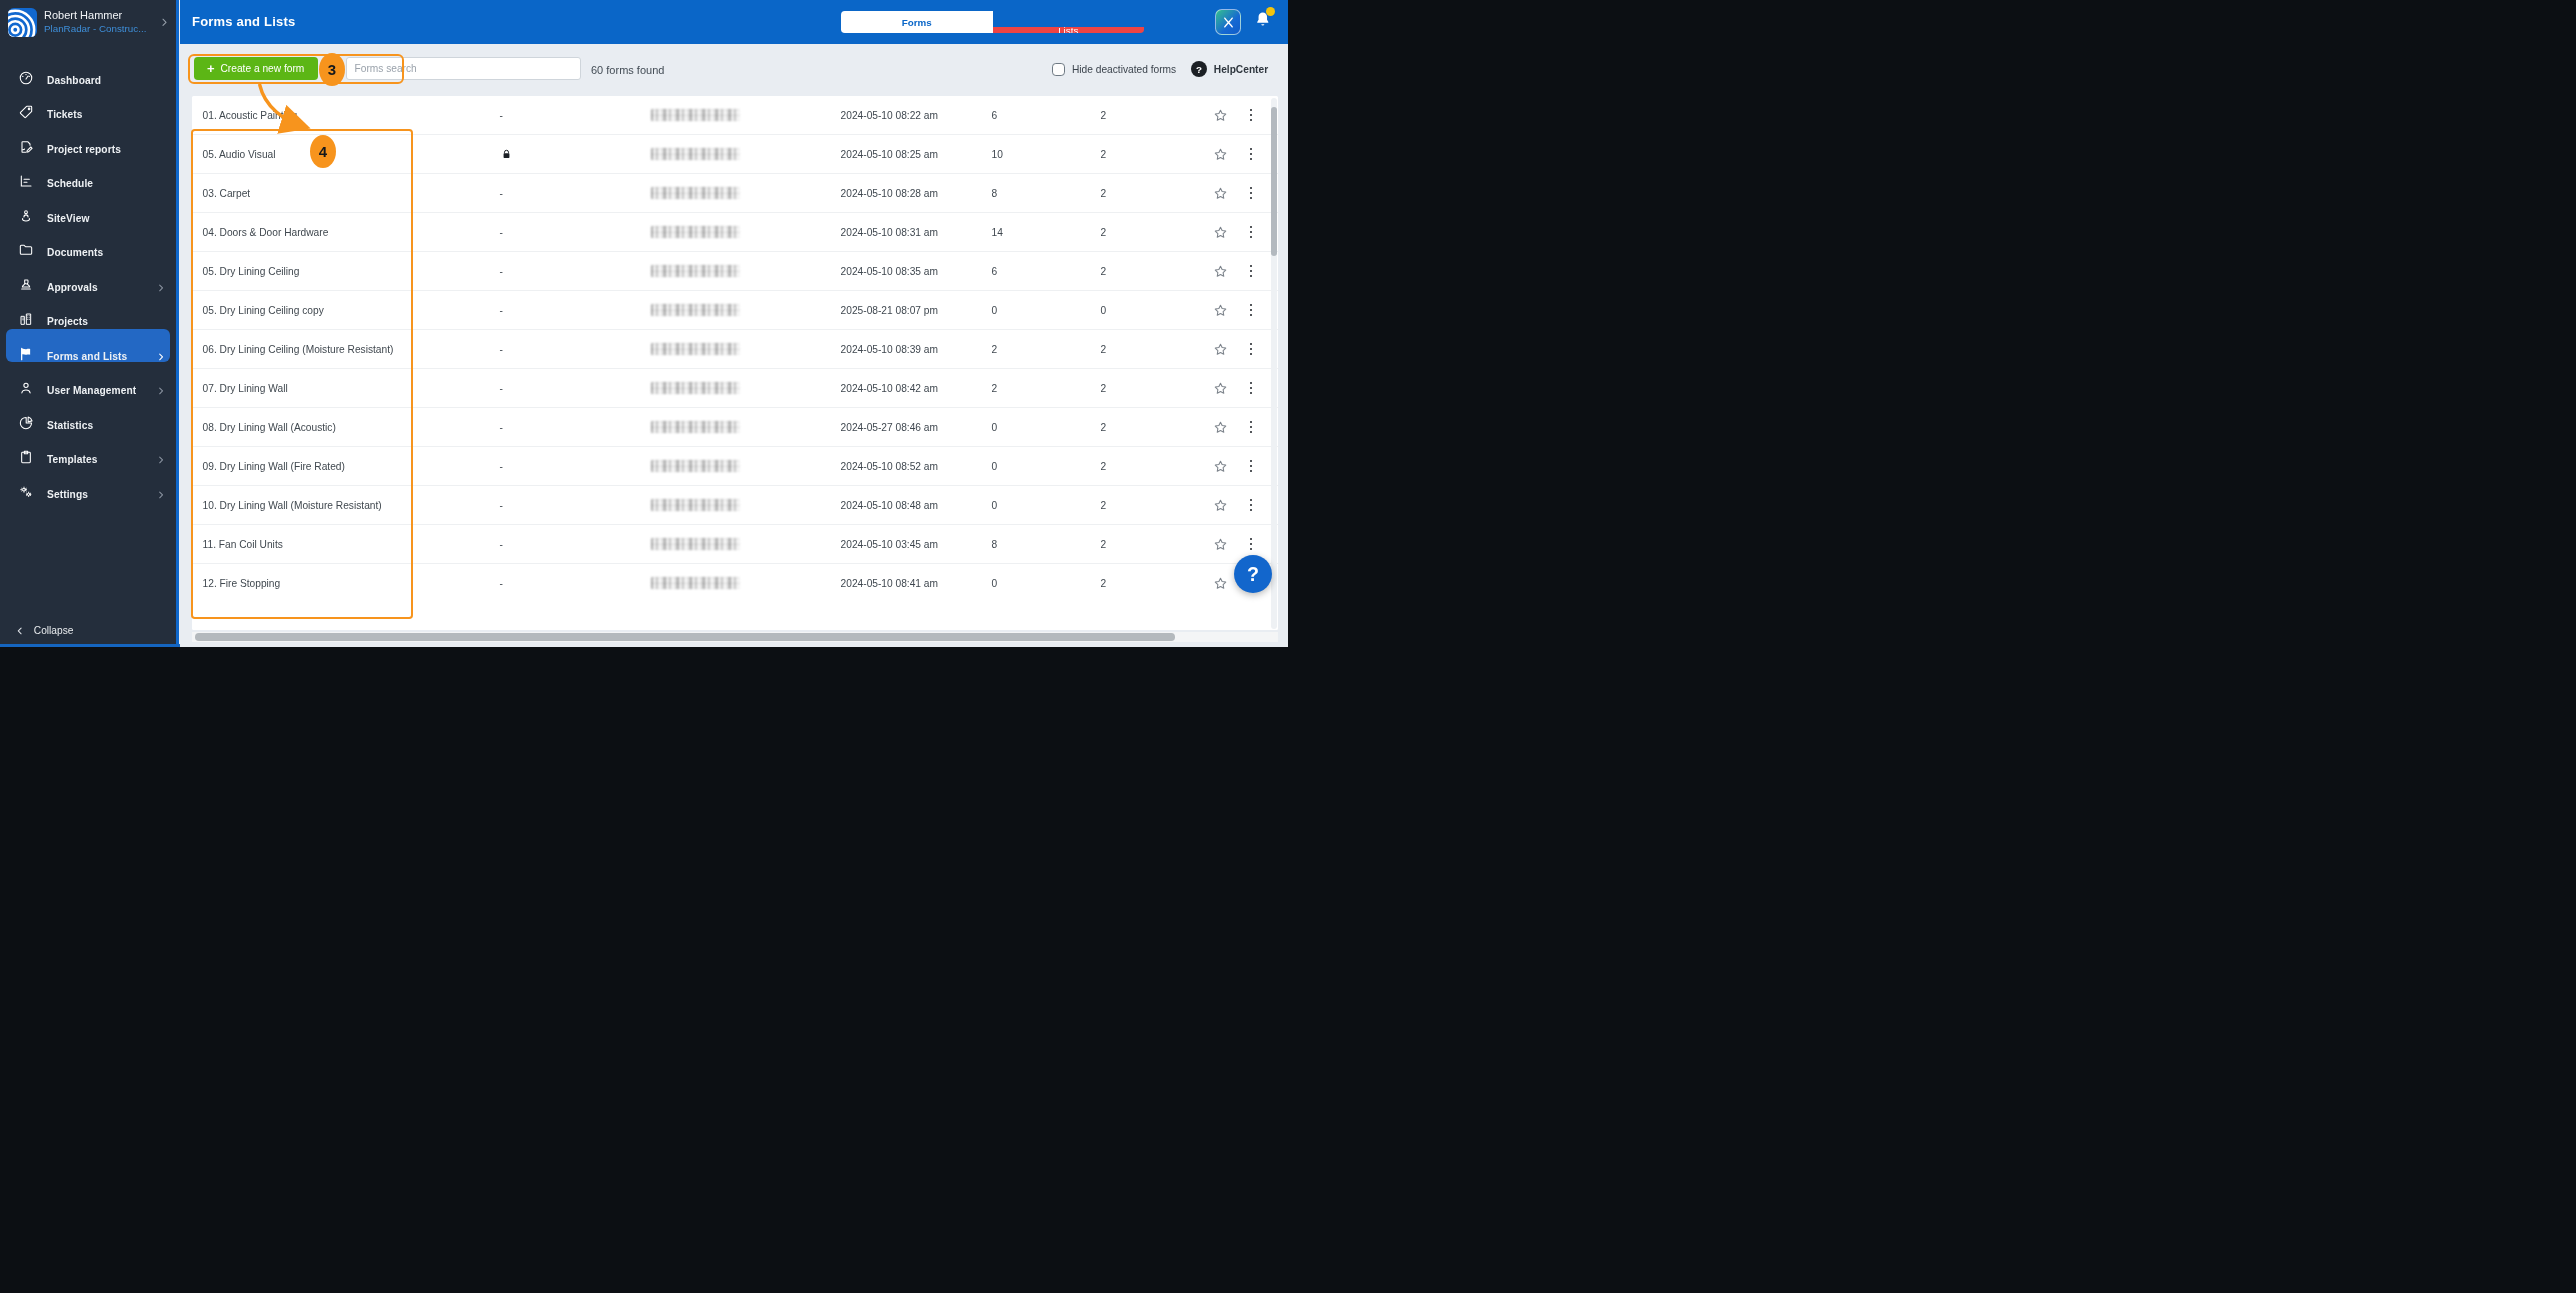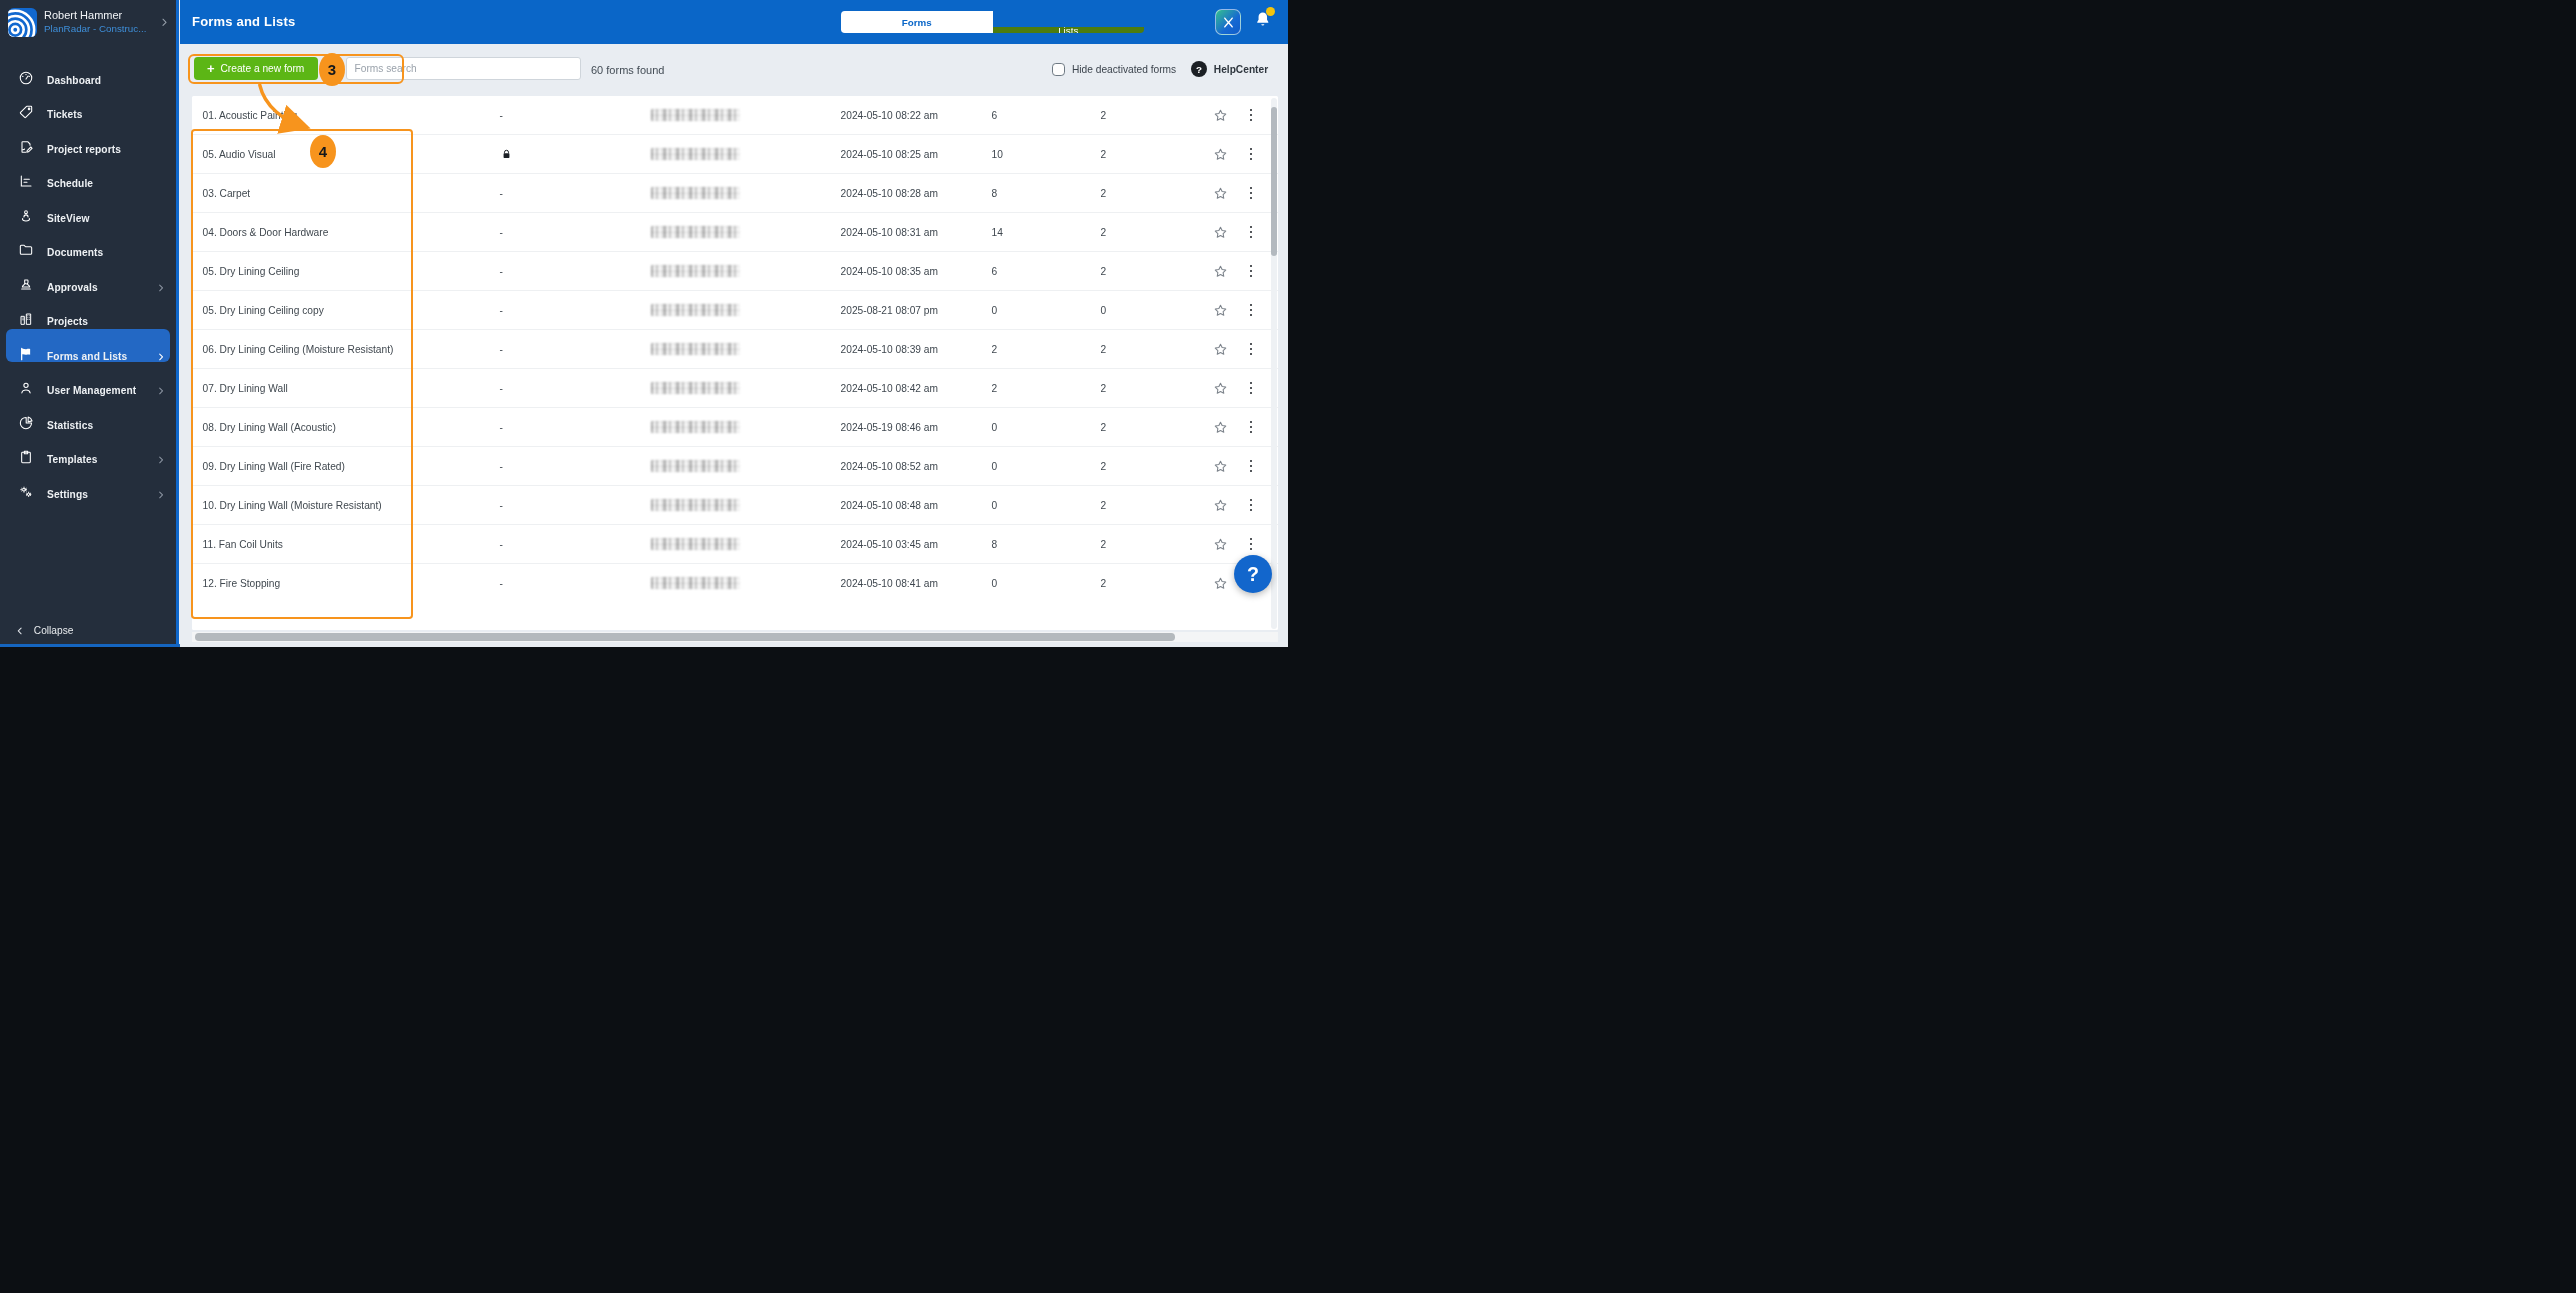--- a/index.html
+++ b/index.html
@@ -29,21 +29,21 @@
   .collapse .chev{width:9.8px;height:9.8px;display:flex;margin-right:9px;color:#dfe3e8;}
   .collapse .chev svg{width:9.8px;height:9.8px;}
   .collapse-label{font-size:10.2px;color:#e8ebee;}
   
   .main{position:absolute;left:180px;top:0;right:0;bottom:0;background:#e9edf2;}
   .header{position:absolute;top:0;left:0;right:0;height:44px;background:#0a66c8;}
   .page-title{position:absolute;left:12px;top:14.3px;color:#fff;font-size:13px;font-weight:bold;letter-spacing:0.2px;}
   .tab-group{position:absolute;left:661px;top:11.3px;width:303px;height:22px;display:flex;border-radius:3.8px;overflow:hidden;}
   .tab{flex:1;display:flex;align-items:center;justify-content:center;font-size:9.8px;cursor:pointer;}
   .tab.active{background:#ffffff;color:#0a66c8;font-weight:bold;}
-  .tab.inactive{background:#4d7c0f;color:#ffffff;margin-top:16px;}
+  .tab.inactive{background:#ef4444;color:#ffffff;margin-top:16px;}
   .ai-button{position:absolute;left:1035px;top:9px;width:26px;height:26px;border-radius:6.8px;
              background:linear-gradient(135deg,#35c08f 0%,#1668d2 60%,#0f5ec9 100%);
              border:1.1px solid rgba(255,255,255,.55);box-sizing:border-box;cursor:pointer;
              display:flex;align-items:center;justify-content:center;}
   .ai-button svg{width:15px;height:15px;}
   .bell{position:absolute;left:1073px;top:9.8px;width:19.6px;height:22.6px;cursor:pointer;}
   .bell svg{width:19.6px;height:19.6px;}
   .bell-badge{position:absolute;right:-2.3px;top:-3px;width:9px;height:9px;border-radius:50%;background:#f2c40e;}
   
   .toolbar{position:absolute;top:44px;left:0;right:0;height:52px;}
@@ -548,21 +548,21 @@
             </div>
           </div>
           <div class="row">
             <div class="td td-name">08. Dry Lining Wall (Acoustic)</div>
             <div class="td">
               <span>-</span>
             </div>
             <div class="td">
               <span class="blur-name"></span>
             </div>
-            <div class="td">2024-05-19 08:46 am</div>
+            <div class="td">2024-05-27 08:46 am</div>
             <div class="td">0</div>
             <div class="td">2</div>
             <div class="td td-actions">
               <span class="star">
                 <svg viewBox="0 0 24 24">
                   <path d="M12 3.6l2.6 5.3 5.8.8-4.2 4.1 1 5.8-5.2-2.7-5.2 2.7 1-5.8L3.6 9.7l5.8-.8Z" fill="none" stroke="#7d848c" stroke-width="1.7" stroke-linejoin="round"></path>
                 </svg>
               </span>
               <span class="kebab">
                 <i></i>

